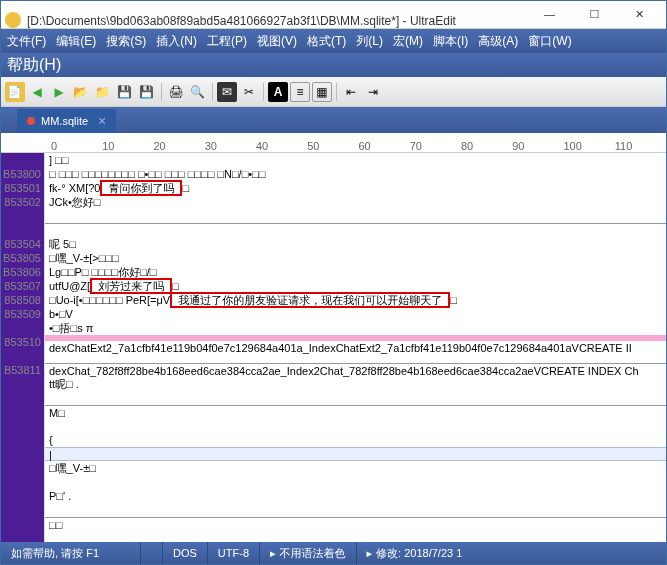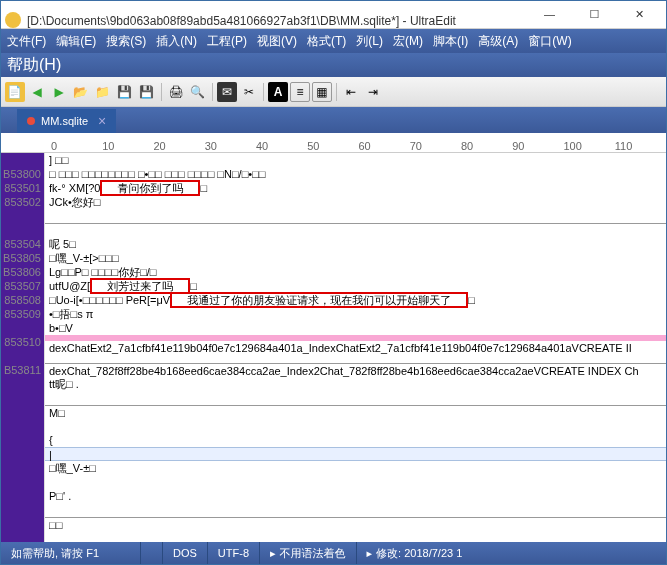--- a/index.html
+++ b/index.html
@@ -21,21 +21,21 @@
 .tab{height:24px;background:#2d5aa0;color:#fff;display:flex;align-items:center;padding:0 10px;border-radius:0;margin-left:16px;margin-top:2px}
 .tab .dot{width:8px;height:8px;background:#e74c3c;border-radius:50%;margin-right:6px}
 .tab .x{margin-left:10px;font-size:14px;color:#aad}
 .ruler{height:20px;background:#fff;border-bottom:1px solid #ccc;display:flex;align-items:flex-end;padding-left:50px;overflow:hidden;font-size:9px;color:#666}
 .ruler span{position:relative;width:55px;display:inline-block}
 .editor{flex:1;display:flex;overflow:hidden;background:#fff}
 .gutter{width:44px;background:#4c1d95;border-right:1px solid #ddd;font-size:9px;color:#888;text-align:right;padding-right:3px;font-family:Consolas,monospace}
 .gutter div{height:14px;line-height:14px}
 .content{flex:1;font-family:"SimSun",Consolas,monospace;font-size:11px;overflow:hidden;white-space:nowrap;position:relative}
 .content .line{height:14px;line-height:14px;padding-left:4px}
-.hl{border:2px solid #d00;padding:0 15px;display:inline}
+.hl{border:2px solid #d00;padding:0 6px;display:inline}
 .cursor-line{background:#e8f0ff;border-top:1px solid #a8c0e0;border-bottom:1px solid #a8c0e0}
 .statusbar{height:22px;background:linear-gradient(#4a6db0,#3b5998);display:flex;align-items:center;color:#fff;font-size:11px}
 .statusbar .cell{padding:0 10px;border-right:1px solid #2a4a80;height:100%;display:flex;align-items:center}
 </style>
 </head>
 <body>
 
 <div class="titlebar">
   <span class="icon"></span>
   <span class="title">[D:\Documents\9bd063ab08f89abd5a481066927ab3f1\DB\MM.sqlite*] - UltraEdit</span>
@@ -134,22 +134,22 @@
     <div class="line">□ □□□ □□□□□□□□ □•□□   □□□ □□□□ □N□/□•□□</div>
     <div class="line"><span>   fk-° XM[?0</span><span class="hl">青问你到了吗</span><span>□</span></div>
     <div class="line">   JCk•您好□</div>
     <div class="line"></div>
     <div class="line" style="border-top:1px solid #999"></div>
     <div class="line">呢 5□</div>
     <div class="line">   □嘿_V-±[&gt;□□□</div>
     <div class="line">   Lg□□P□ □□□□你好□/□</div>
     <div class="line"><span>   utfU@Z[</span><span class="hl">刘芳过来了吗</span><span>□</span></div>
     <div class="line"><span>   □Uo-i[•□□□□□□          PeR[=μV</span><span class="hl">我通过了你的朋友验证请求，现在我们可以开始聊天了</span><span>□</span></div>
+    <div class="line"> b•□V</div>
     <div class="line"> •□捂□s π</div>
-    <div class="line"> b•□V</div>
     <div class="line" style="border-top:6px solid #f9a8d4">dexChatExt2_7a1cfbf41e119b04f0e7c129684a401a_IndexChatExt2_7a1cfbf41e119b04f0e7c129684a401aVCREATE  II</div>
     <div class="line"></div>
     <div class="line" style="border-top:1px solid #999">dexChat_782f8ff28be4b168eed6cae384cca2ae_Index2Chat_782f8ff28be4b168eed6cae384cca2aeVCREATE INDEX Ch</div>
     <div class="line">tt昵□ .</div>
     <div class="line"></div>
     <div class="line" style="border-top:1px solid #999">M□</div>
     <div class="line"></div>
     <div class="line">{</div>
     <div class="line cursor-line">       |</div>
     <div class="line">□嘿_V-±□</div>

